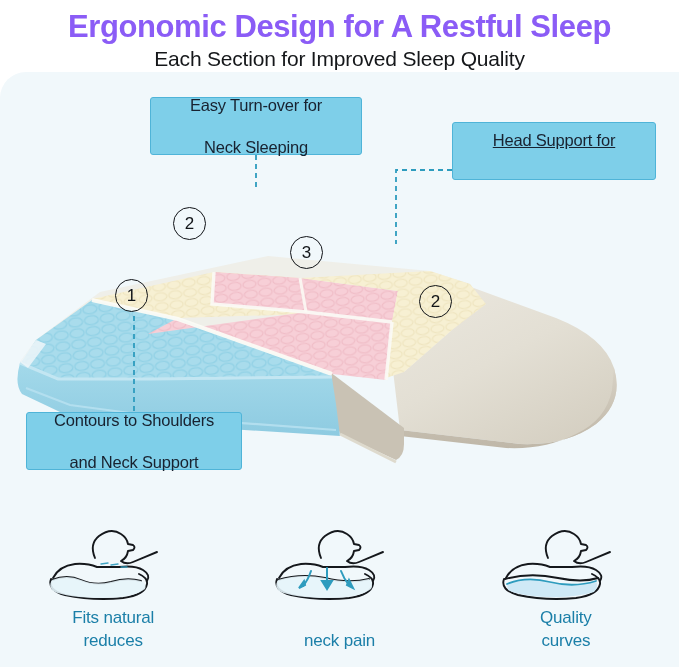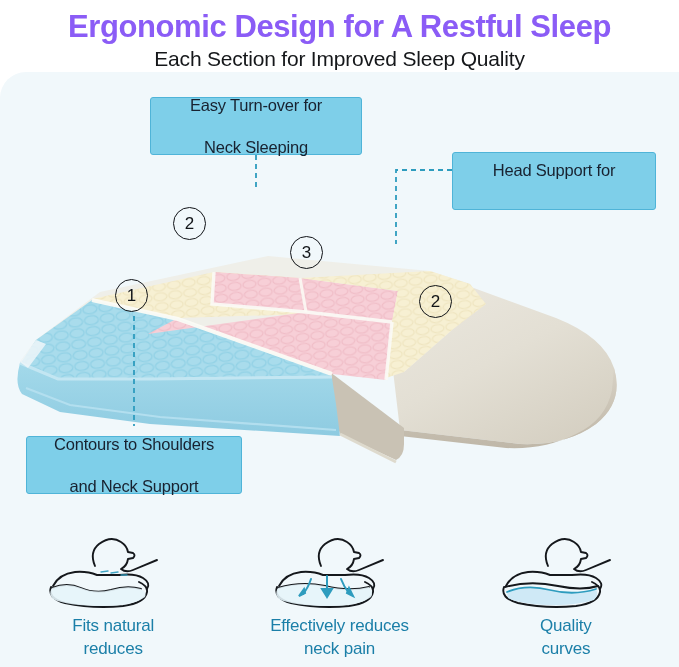--- a/index.html
+++ b/index.html
@@ -42,22 +42,22 @@
     border-radius:3px;
     color:#182230;
     font-size:16.5px;
     line-height:21px;
     text-align:center;
     display:flex;align-items:center;justify-content:center;
     box-sizing:border-box;
     letter-spacing:-0.2px;
   }
   #callout-turnover{left:150px;top:97px;width:212px;height:58px;}
-  #callout-head{left:452px;top:152px;width:204px;height:58px;}
-  #callout-contours{left:26px;top:436px;width:216px;height:58px;}
+  #callout-head{left:452px;top:122px;width:204px;height:58px;text-decoration:underline;}
+  #callout-contours{left:26px;top:412px;width:216px;height:58px;}
   .callout span{display:block;padding:0 8px;}
 
   
   .numcircle{
     position:absolute;
     width:33px;height:33px;border-radius:50%;
     border:1.7px solid #111418;
     color:#111418;
     font-size:17px;
     display:flex;align-items:center;justify-content:center;
@@ -66,21 +66,20 @@
   }
   #num-1{left:115px;top:279px;}
   #num-2a{left:173px;top:207px;}
   #num-3{left:290px;top:236px;}
   #num-2b{left:419px;top:285px;}
 
   
   .features{
     position:absolute;left:0;top:518px;width:679px;height:149px;
     display:flex;
-    align-items:center;
   }
   .feature{
     flex:1 1 0;display:flex;flex-direction:column;align-items:center;
   }
   .feature .icon{height:82px;display:flex;align-items:flex-end;justify-content:center;}
   .feature .caption{
     margin-top:6px;text-align:center;
     color:#1B7FA8;font-size:17px;line-height:23px;letter-spacing:-0.2px;
   }
 </style>
@@ -279,21 +278,21 @@
             <path d="M 62,53 Q 59,62 54,68" fill="none"></path>
             <path d="M 50,70 L 56,67 L 55,63 Z"></path>
             <path d="M 78,50 L 78,66" fill="none"></path>
             <path d="M 78,71 L 73,63 L 83,63 Z"></path>
             <path d="M 92,53 Q 95,61 100,67" fill="none"></path>
             <path d="M 104,70 L 98,67 L 100,62 Z"></path>
           </g>
         </svg>
       </div>
       <div class="caption">
-        <span>Effectively reduces</span><br>
+        <br>
         <span>neck pain</span>
       </div>
     </div>
 
     <div class="feature">
       <div class="icon">
         <svg width="180" height="82" viewBox="0 0 180 82" xmlns="http://www.w3.org/2000/svg">
           <g fill="none" stroke="#15181c" stroke-width="1.9" stroke-linecap="round" stroke-linejoin="round">
             <path d="M 72,40 Q 66,26 76,18 Q 88,9 98,16 Q 104,20 105,26
                      L 110,27 Q 113,29 110,32 L 105,33 Q 104,40 98,43

